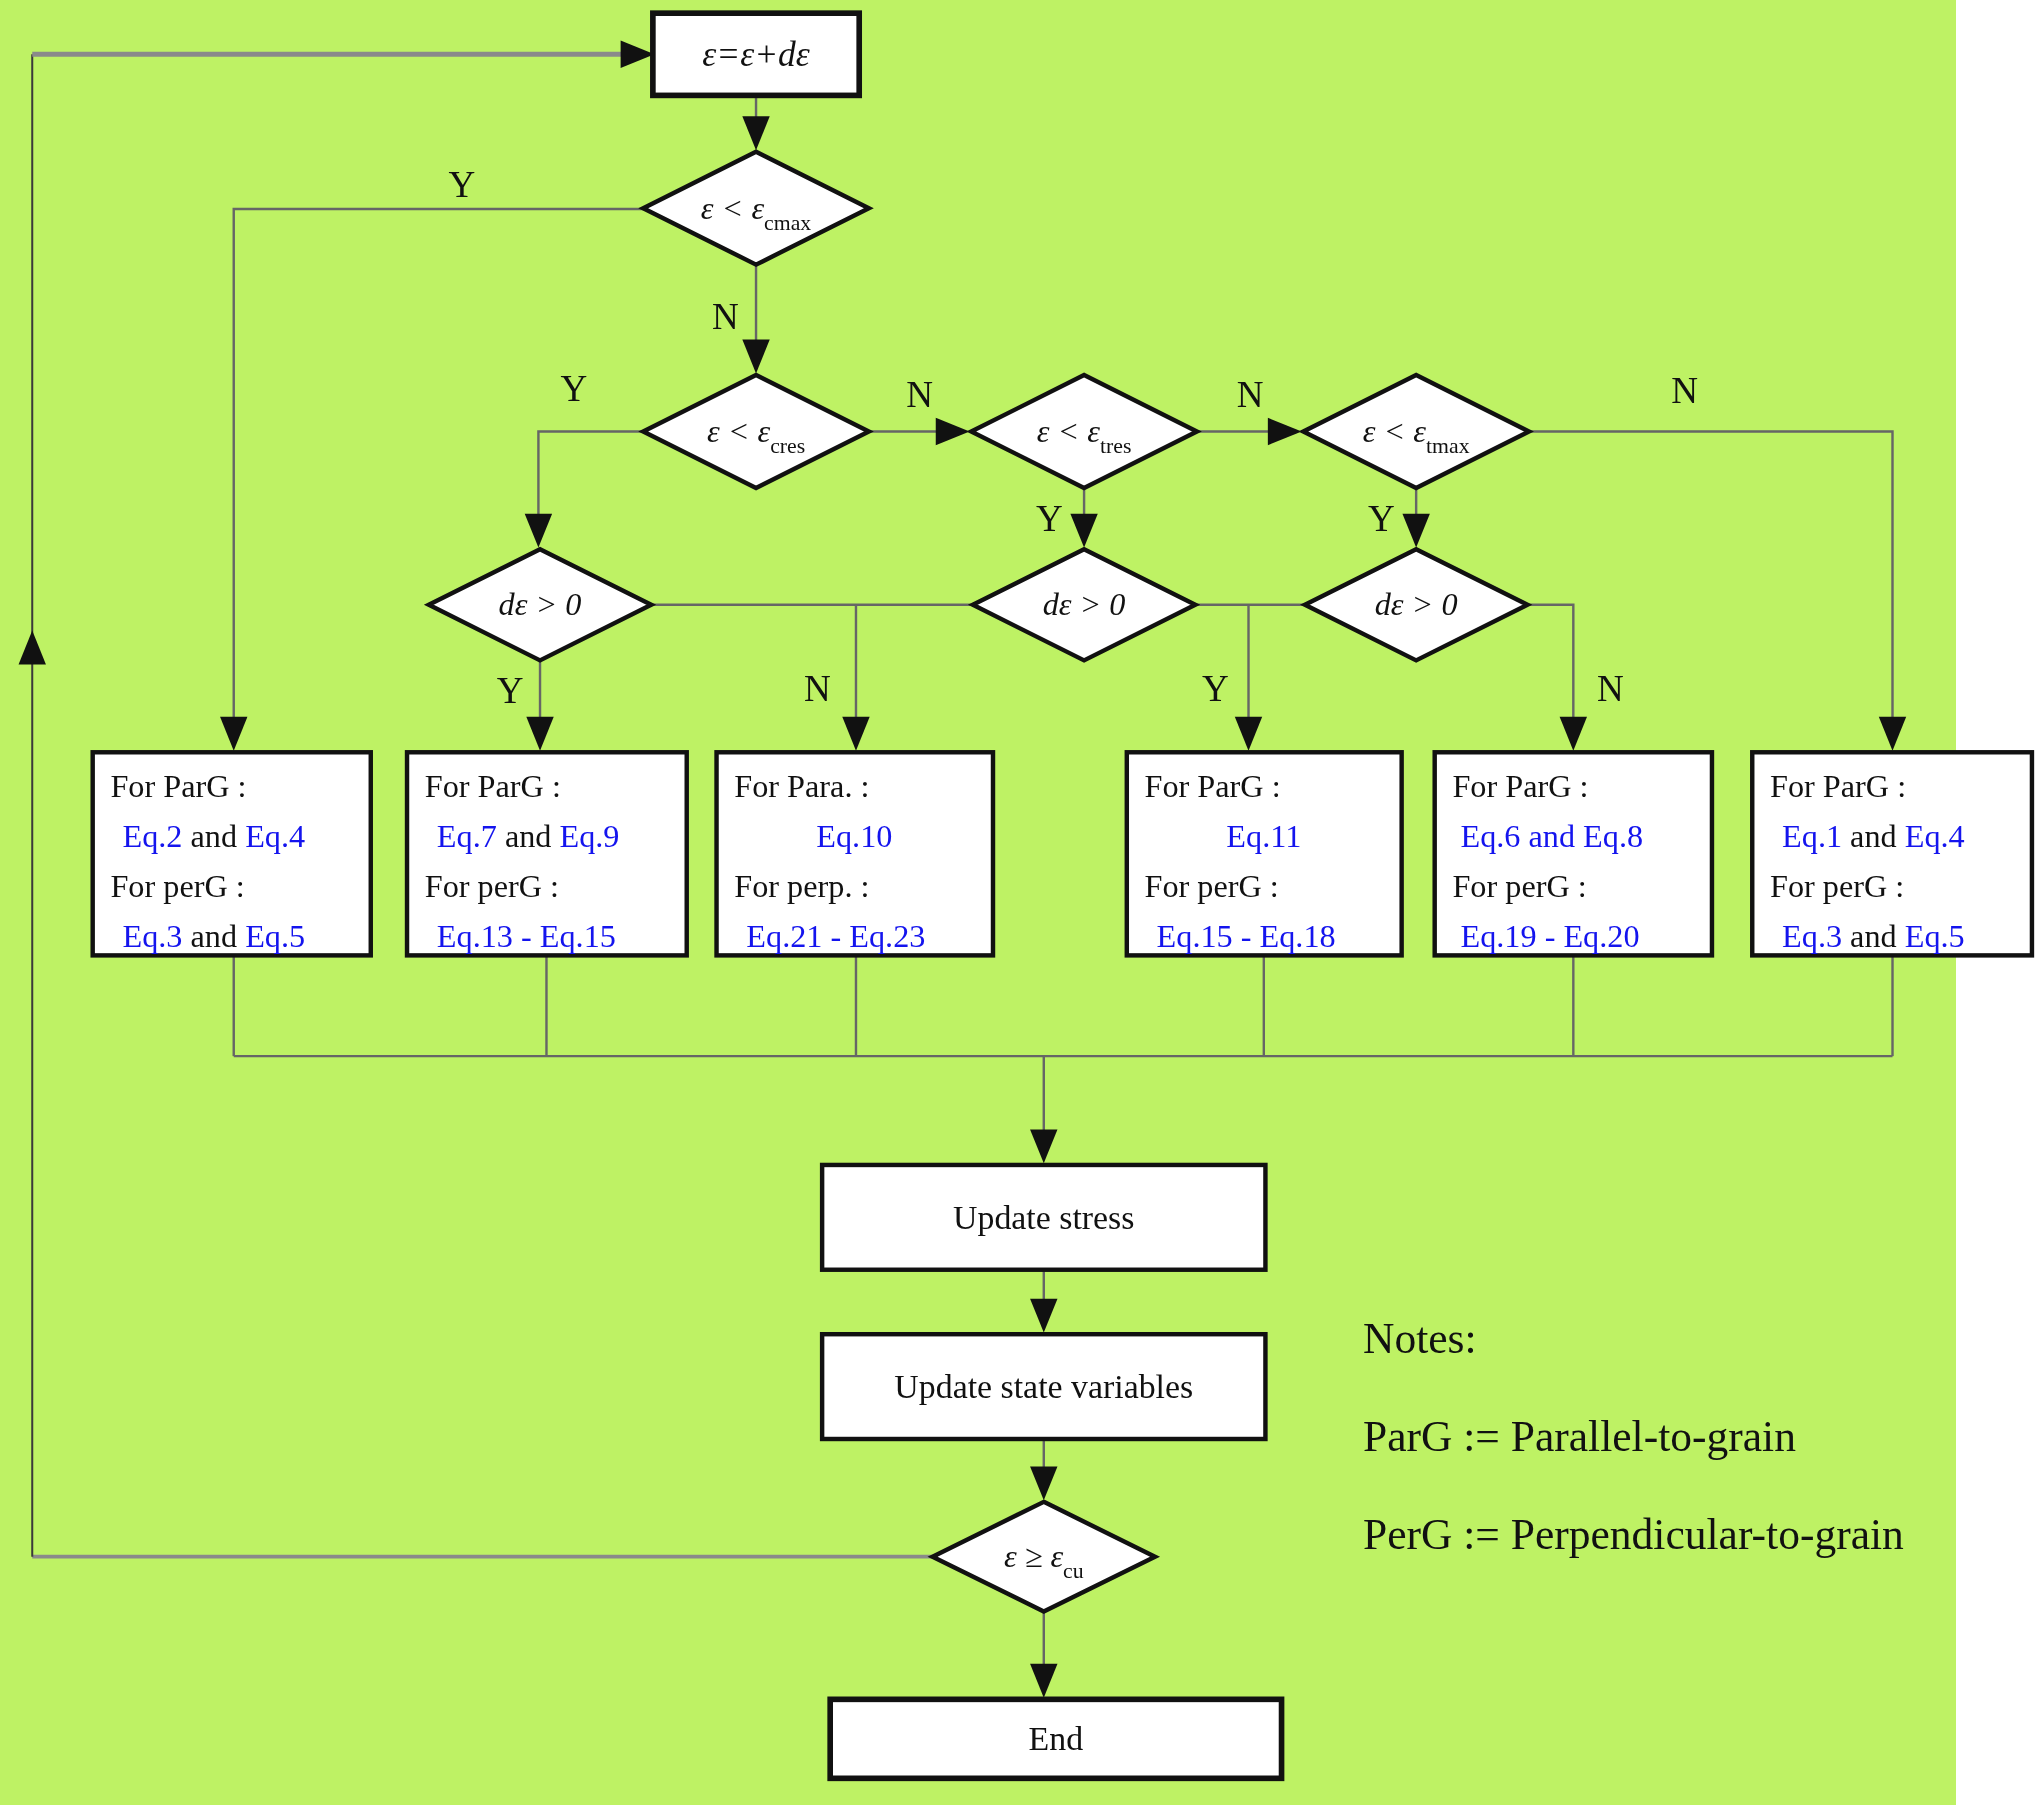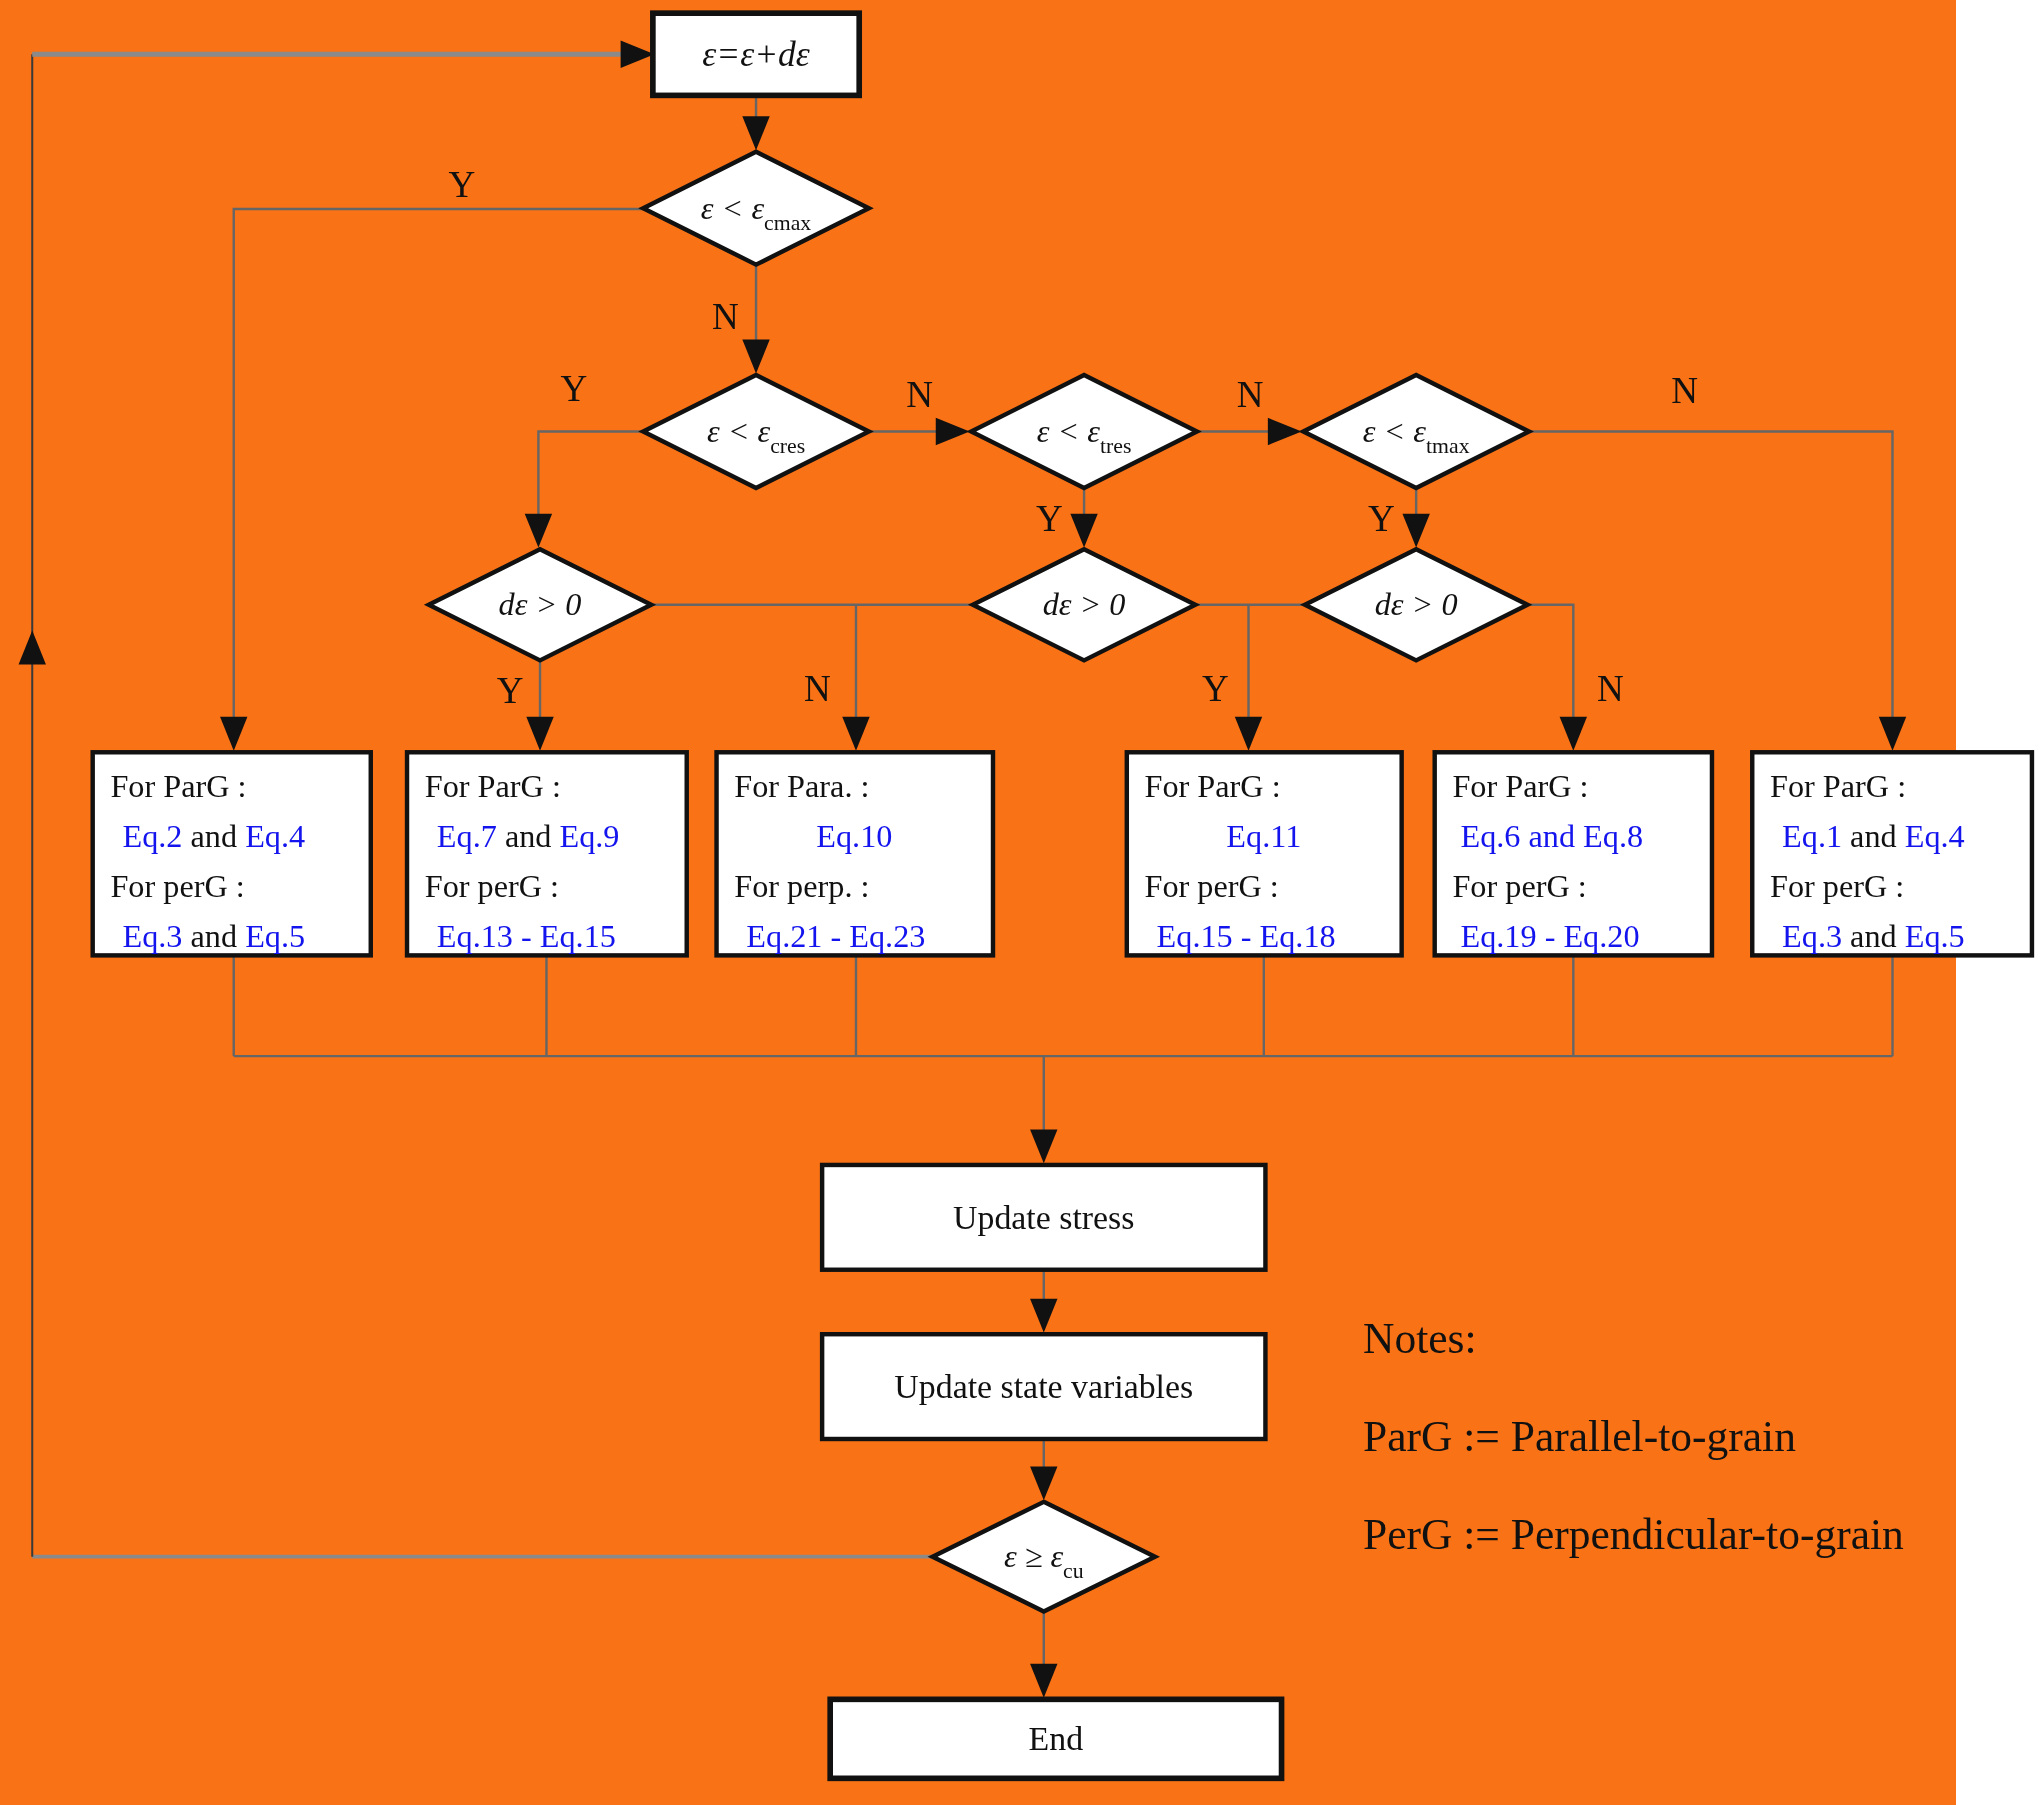--- a/index.html
+++ b/index.html
@@ -1,16 +1,16 @@
 <!DOCTYPE html>
 <html style="--eq-blue: #1414EE;font-size:13px"><head>
 <meta charset="utf-8">
 <style>
   html,body{margin:0;padding:0;background:#ffffff;}
-  .stage{position:relative;width:1956px;height:1806px;background:#f97316;}
+  .stage{position:relative;width:1956px;height:1806px;background:#bef264;}
   svg text{font-family:"Liberation Serif", serif; fill:#111111;}
   .node{fill:#ffffff;stroke:#111111;stroke-width:5.5;}
   .node-thick{stroke-width:7;}
   .conn{stroke:#666666;stroke-width:3;fill:none;}
   .loop-h{stroke:#8a8a8a;stroke-width:6;fill:none;}
   .loop-b{stroke:#8a8a8a;stroke-width:4.5;fill:none;}
   .loop-v{stroke:#3a3a3a;stroke-width:2.5;fill:none;}
   .ah{fill:#111111;stroke:none;}
   .dia-label{font-size:40px;font-style:italic;text-anchor:middle;}
   .sub{font-size:27px;font-style:normal;}

